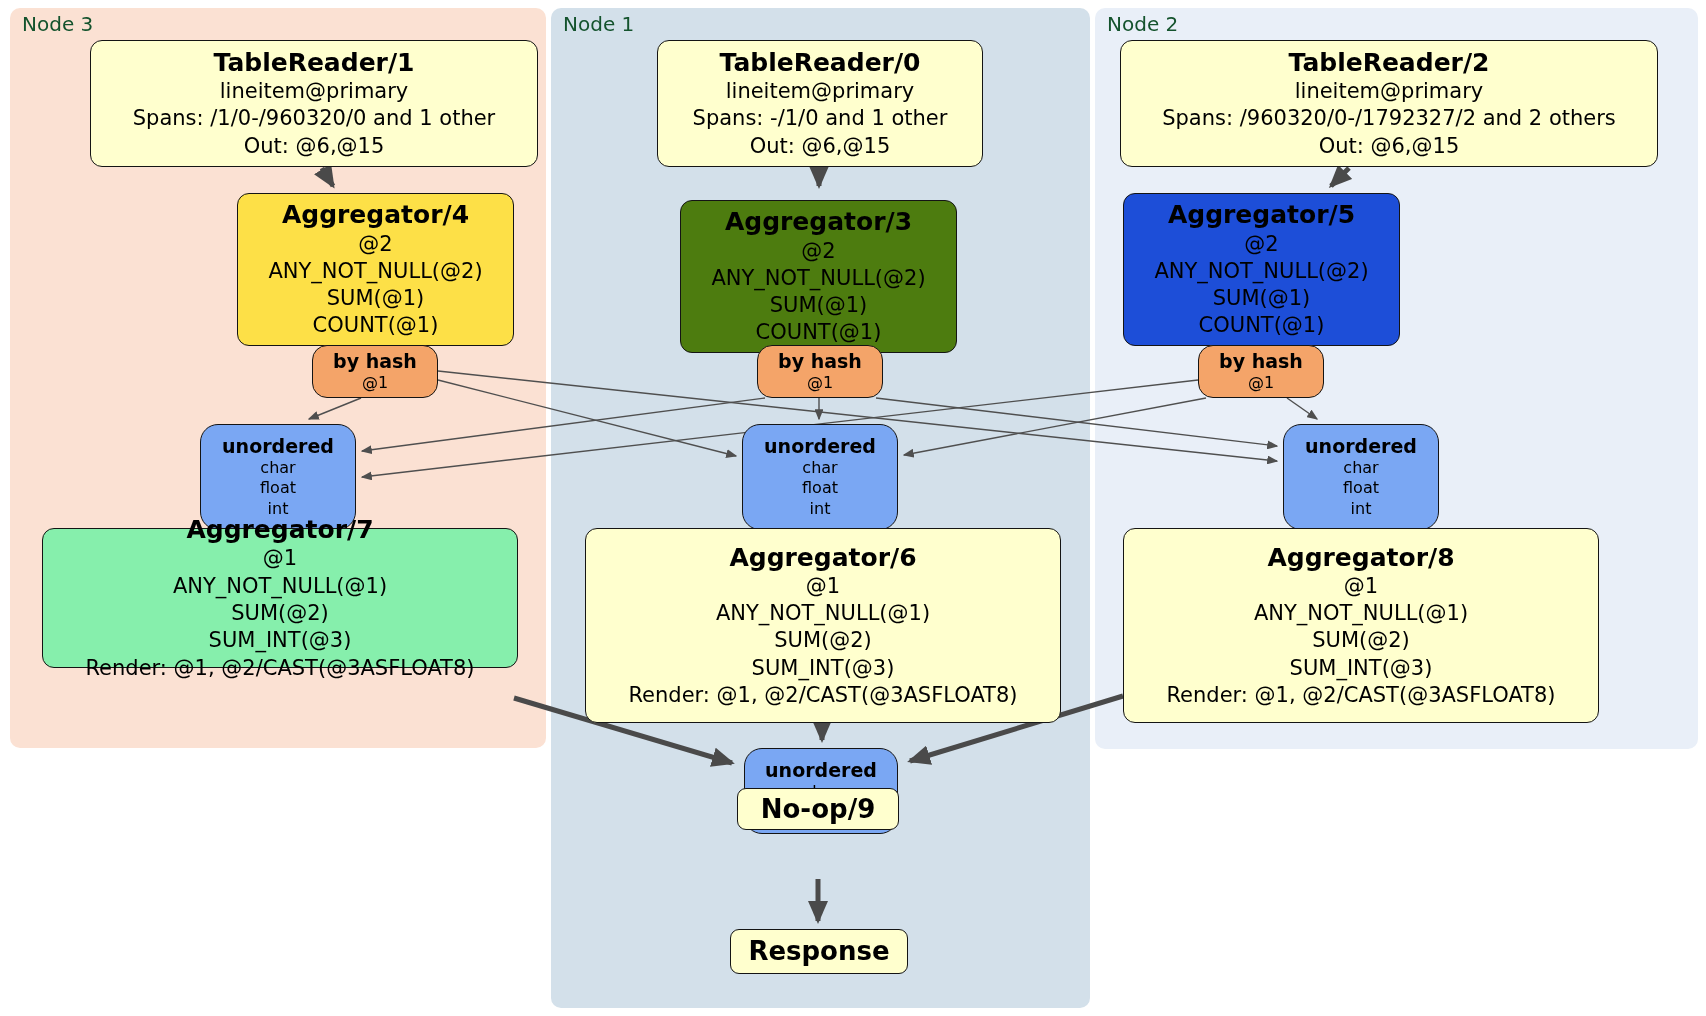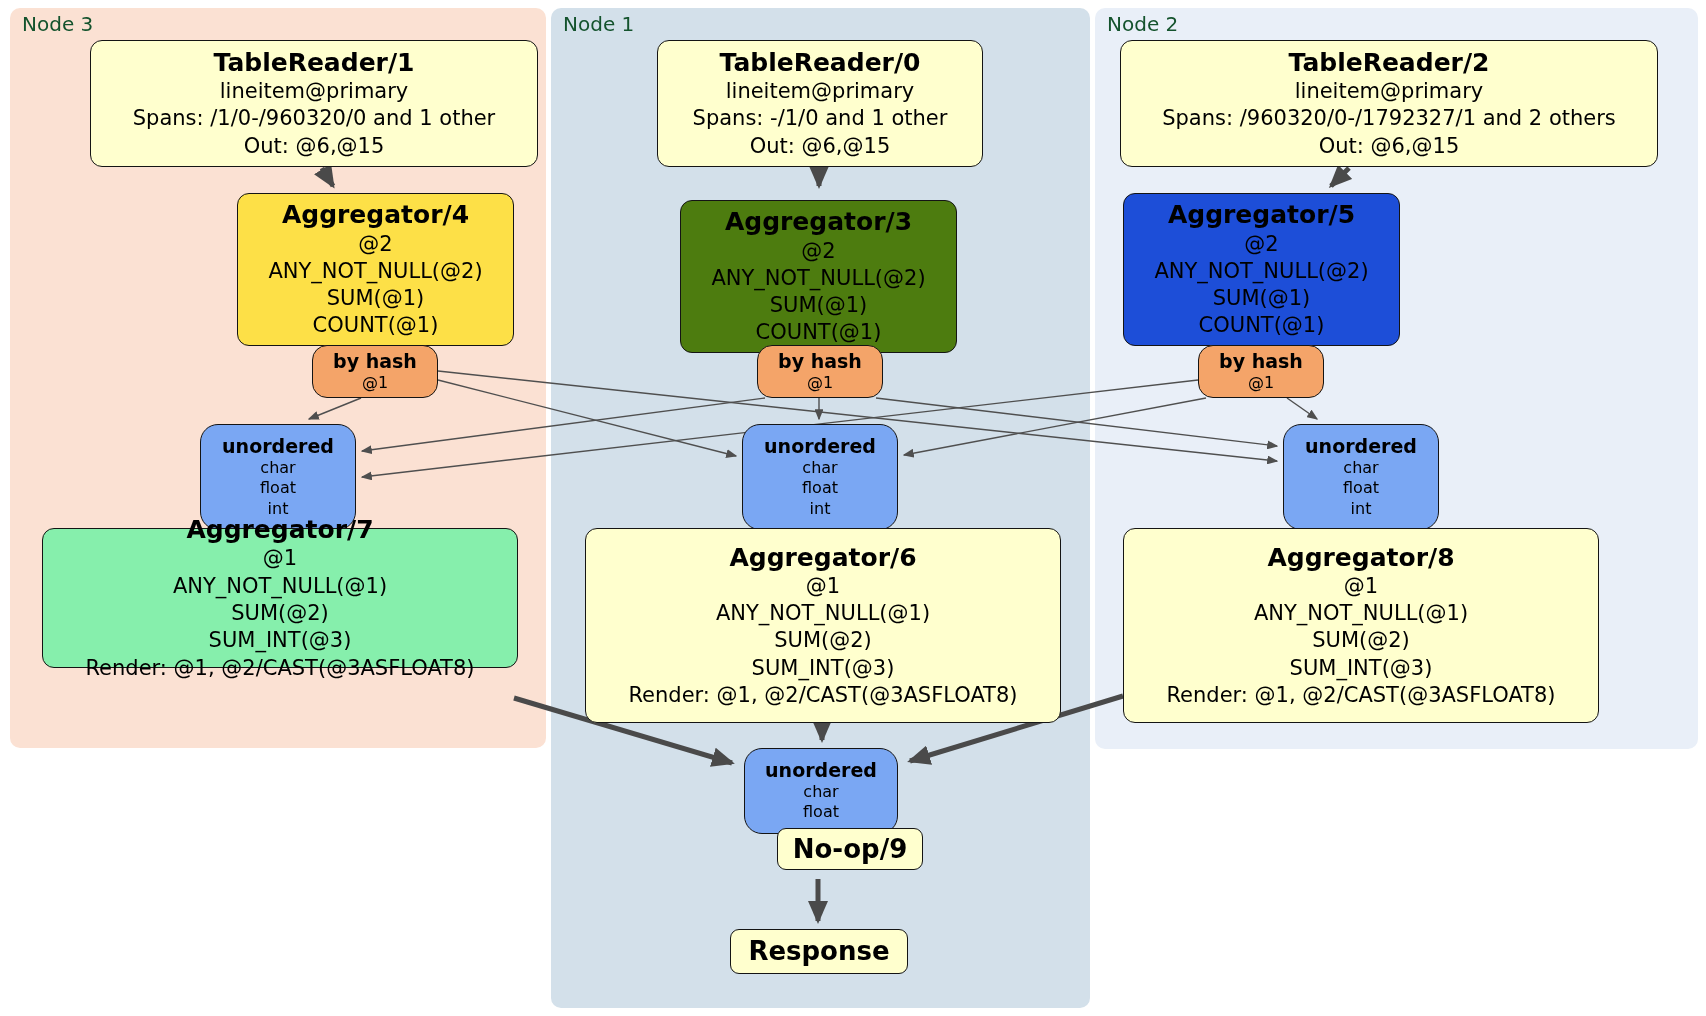--- a/index.html
+++ b/index.html
@@ -153,32 +153,32 @@
         <div class="line">Render: @1, @2/CAST(@3ASFLOAT8)</div>
       </div>
   </div>
   <div class="box small sync" style="left: 744px; top: 748px; width: 154px; height: 86px; background: rgb(122, 167, 243);">
     <div class="title">unordered</div>
     <div class="lines">
         <div class="line">char</div>
         <div class="line">float</div>
       </div>
   </div>
-  <div class="box mini" style="left: 737px; top: 828px; width: 146px; height: 42px; background: rgb(255, 255, 206); margin-left: 40px;">
+  <div class="box mini" style="left: 737px; top: 788px; width: 162px; height: 42px; background: rgb(255, 255, 206);">
     <div class="title">No-op/9</div>
   </div>
   <div class="box mini" style="left: 730px; top: 929px; width: 178px; height: 45px; background: rgb(255, 255, 206);">
     <div class="title">Response</div>
   </div>
 
   <div class="box" style="left: 1120px; top: 40px; width: 538px; height: 127px; background: rgb(255, 255, 206);">
     <div class="title">TableReader/2</div>
     <div class="lines">
         <div class="line">lineitem@primary</div>
-        <div class="line">Spans: /960320/0-/1792327/1 and 2 others</div>
+        <div class="line">Spans: /960320/0-/1792327/2 and 2 others</div>
         <div class="line">Out: @6,@15</div>
       </div>
   </div>
   <div class="box" style="left: 1123px; top: 193px; width: 277px; height: 153px; background: #1d4ed8;">
     <div class="title">Aggregator/5</div>
     <div class="lines">
         <div class="line">@2</div>
         <div class="line">ANY_NOT_NULL(@2)</div>
         <div class="line">SUM(@1)</div>
         <div class="line">COUNT(@1)</div>

